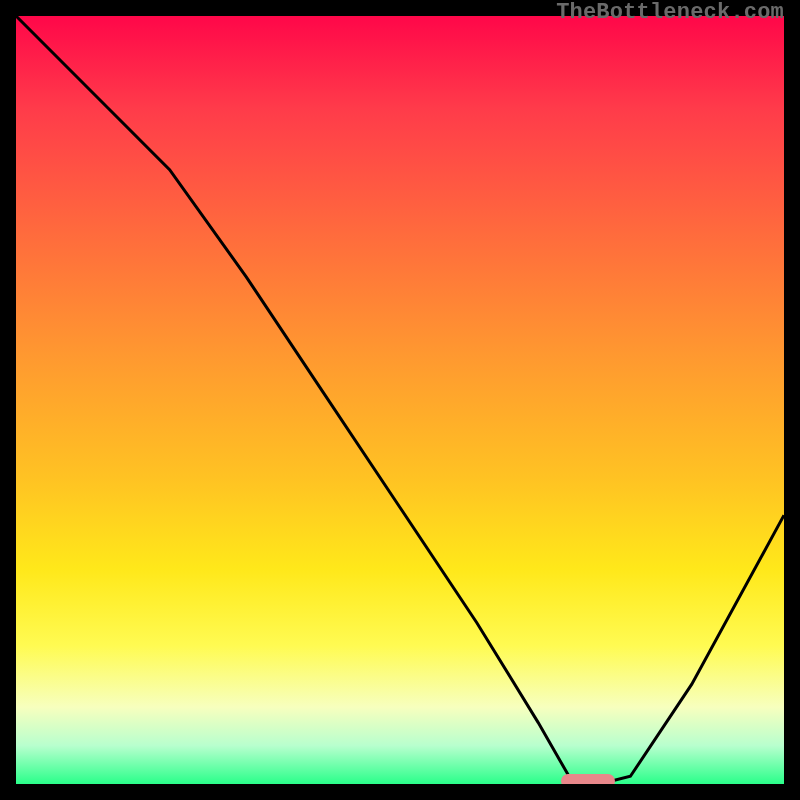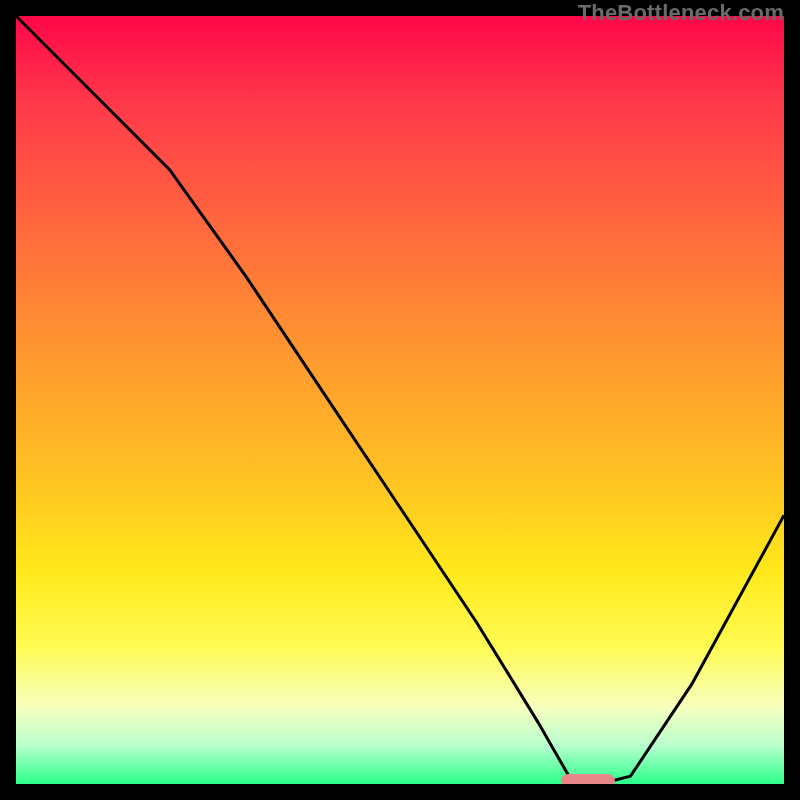--- a/index.html
+++ b/index.html
@@ -41,21 +41,21 @@
     left: 16px;
     top: 16px;
     width: 768px;
     height: 768px;
     pointer-events: none;
   }
   .watermark {
     position: absolute;
     top: 0;
     right: 16px;
-    font-family: Liberation Sans, sans-serif;
+    font-family: Liberation Mono, monospace;
     font-size: 22px;
     font-weight: 600;
     color: #6a6a6a;
     letter-spacing: 0.2px;
   }
   .marker {
     position: absolute;
     width: 52px;
     height: 14px;
     background: #e8878a;

